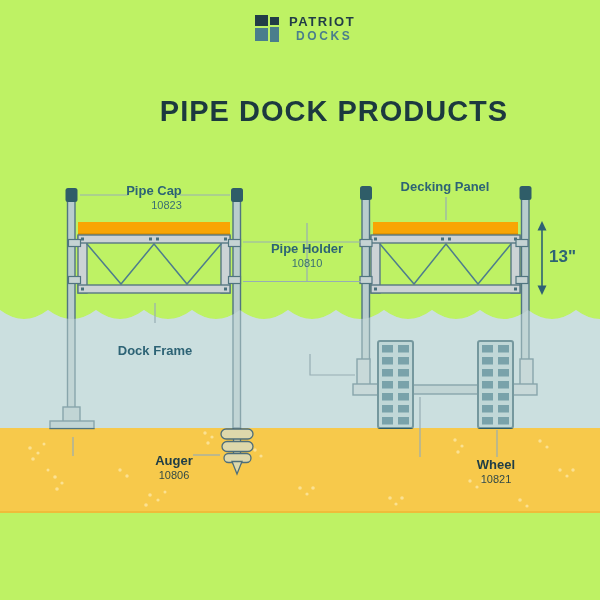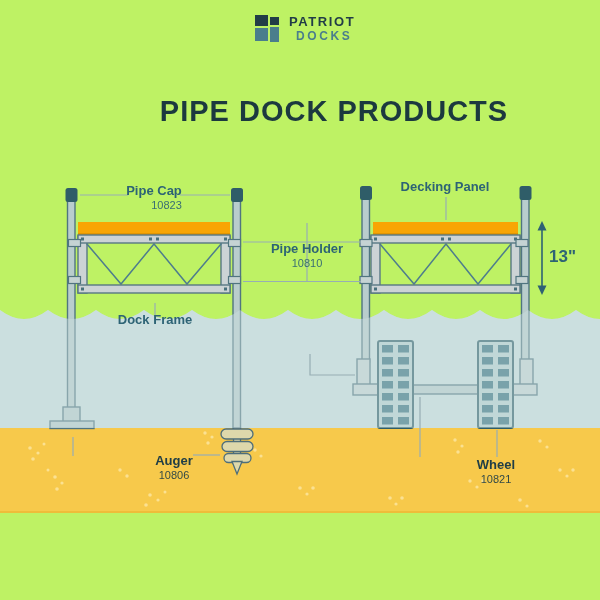--- a/index.html
+++ b/index.html
@@ -259,21 +259,21 @@
       <span class="pname">Pipe Holder</span>
       <span class="psku">10810</span>
     </div>
 
     <div class="part-label lab-teal" style="left:445px;top:180px;">
       <span class="pname">Decking Panel</span>
     </div>
 
     <div class="dim-label" style="left:549px;top:247px;">13"</div>
 
-    <div class="part-label lab-teal" style="left:155px;top:313px;">
+    <div class="part-label lab-teal" style="left:155px;top:344px;">
       <span class="pname">Dock Frame</span>
     </div>
 
 
 
     <div class="part-label lab-navy" style="left:174px;top:454px;">
       <span class="pname">Auger</span>
       <span class="psku">10806</span>
     </div>
 

